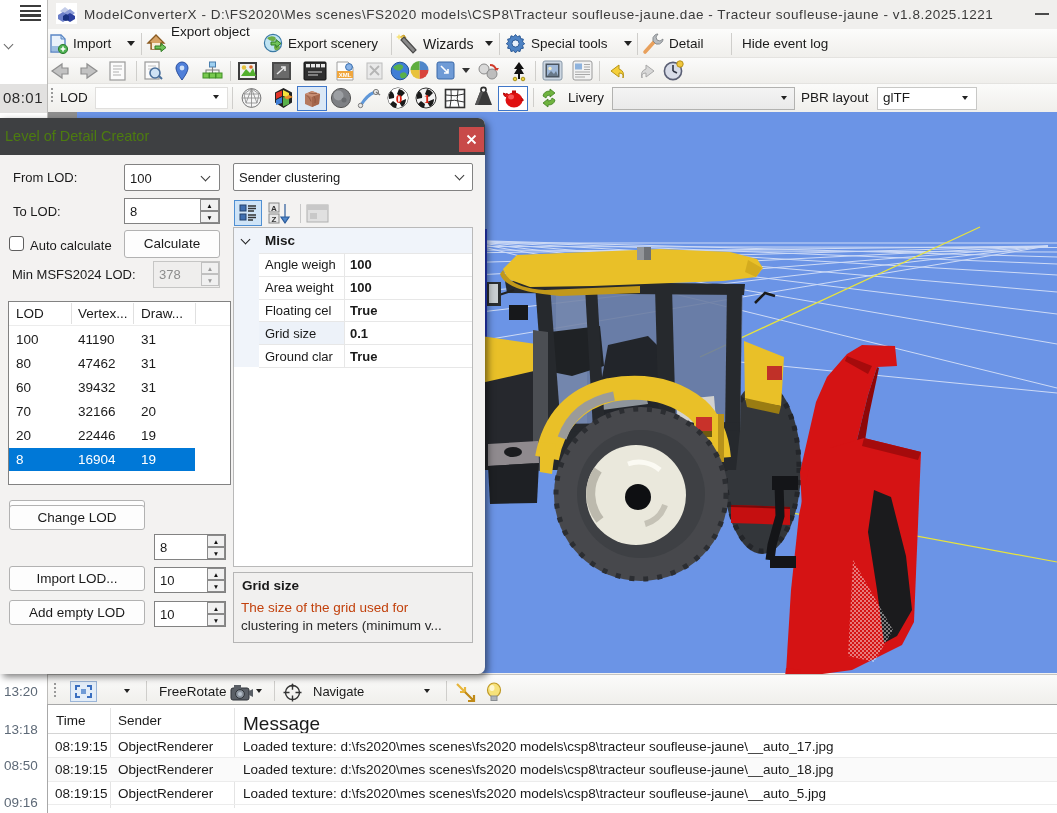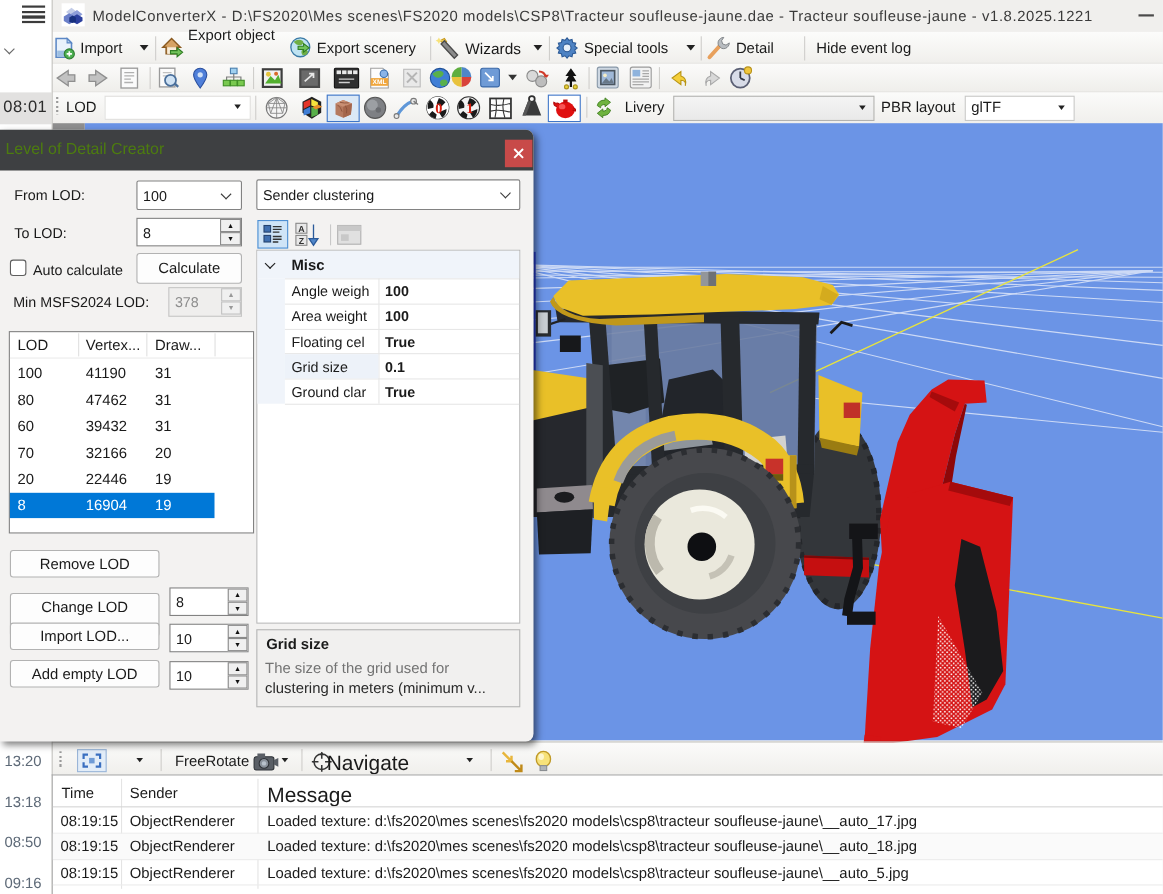--- a/index.html
+++ b/index.html
@@ -414,21 +414,21 @@
  <circle cx="10" cy="11" r="2" fill="#b8c2cc"></circle>
  <path d="M19,8 l4,-2 v8 l-4,-2Z" fill="#5a5f66"></path>
 </svg>
 <div class="dd" style="left:256px;top:689px;border-left-width:3.5px;border-right-width:3.5px;border-top-width:4.5px"></div>
 <div class="sep" style="left:274px;top:681px;height:20px"></div>
 <svg style="left:282px;top:683px" width="21" height="19" viewBox="0 0 21 19">
  <circle cx="10.5" cy="9.5" r="7" fill="none" stroke="#333" stroke-width="1.4"></circle>
  <path d="M10.5,.8 v6 M10.5,12.5 v6 M1.5,9.5 h6 M13.5,9.5 h6" stroke="#333" stroke-width="1.4"></path>
  <path d="M10.5,.5 l-2,3 h4Z" fill="#333"></path>
 </svg>
-<div class="tb" style="left:297px;top:684px;font-size:19px">Navigate</div>
+<div class="tb" style="left:313px;top:684px;font-size:13px">Navigate</div>
 <div class="dd" style="left:424px;top:689px;border-left-width:3.5px;border-right-width:3.5px;border-top-width:4.5px"></div>
 <div class="sep" style="left:446px;top:681px;height:20px"></div>
 <svg style="left:455px;top:682px" width="24" height="20" viewBox="0 0 24 20">
  <path d="M2,2 l8,8 m0,-5 v5 h-5" stroke="#e8b63c" stroke-width="2.2" fill="none"></path>
  <path d="M10,10 l9,9 m0,-6 v6 h-6" stroke="#c08a18" stroke-width="2.2" fill="none"></path>
 </svg>
 <svg style="left:483px;top:682px" width="22" height="20" viewBox="0 0 22 20">
  <ellipse cx="11" cy="8" rx="6.5" ry="7" fill="#f7e27a" stroke="#c09a28" stroke-width="1.2"></ellipse>
  <ellipse cx="9" cy="6" rx="2.5" ry="3" fill="#fdf6d0"></ellipse>
  <rect x="8" y="14" width="6" height="4.5" fill="#b0b4b8" stroke="#8a8e92"></rect>
@@ -502,21 +502,21 @@
 <div class="tb" style="left:141px;top:404px;font-size:13.5px">20</div>
 <div class="tb" style="left:16px;top:428px;font-size:13.5px">20</div>
 <div class="tb" style="left:78px;top:428px;font-size:13.5px">22446</div>
 <div class="tb" style="left:141px;top:428px;font-size:13.5px">19</div>
 <div class="abs" style="left:9px;top:448px;width:186px;height:23px;background:#0078d7"></div>
 <div class="tb" style="left:16px;top:452px;font-size:13.5px;color:#fff">8</div>
 <div class="tb" style="left:78px;top:452px;font-size:13.5px;color:#fff">16904</div>
 <div class="tb" style="left:141px;top:452px;font-size:13.5px;color:#fff">19</div>
 
 <div class="btn" style="left:9px;top:500px;width:136px;height:25px;line-height:23px">Remove LOD</div>
-<div class="btn" style="left:9px;top:539px;width:136px;height:40px;line-height:23px">Change LOD</div>
+<div class="btn" style="left:9px;top:505px;width:136px;height:25px;line-height:23px">Change LOD</div>
 <div class="btn" style="left:9px;top:566px;width:136px;height:25px;line-height:23px">Import LOD...</div>
 <div class="btn" style="left:9px;top:600px;width:136px;height:25px;line-height:23px">Add empty LOD</div>
 <div class="abs" style="left:154px;top:534px;width:72px;height:26px;background:#fff;border:1px solid #828282"></div>
 <div class="tb" style="left:160px;top:540px">8</div>
 <div class="abs" style="left:207px;top:535px;width:18px;height:12px;background:#f0f0f0;border:1px solid #8a8a8a;font-size:6.5px;color:#111;text-align:center;line-height:11px">▲</div>
 <div class="abs" style="left:207px;top:547px;width:18px;height:12px;background:#f0f0f0;border:1px solid #8a8a8a;font-size:6.5px;color:#111;text-align:center;line-height:11px">▼</div>
 <div class="abs" style="left:154px;top:567px;width:72px;height:26px;background:#fff;border:1px solid #828282"></div>
 <div class="tb" style="left:160px;top:573px">10</div>
 <div class="abs" style="left:207px;top:568px;width:18px;height:12px;background:#f0f0f0;border:1px solid #8a8a8a;font-size:6.5px;color:#111;text-align:center;line-height:11px">▲</div>
 <div class="abs" style="left:207px;top:580px;width:18px;height:12px;background:#f0f0f0;border:1px solid #8a8a8a;font-size:6.5px;color:#111;text-align:center;line-height:11px">▼</div>
@@ -567,14 +567,14 @@
 <div class="tb" style="left:265px;top:303px;width:78px;overflow:hidden">Floating cel</div>
 <div class="tb" style="left:350px;top:303px;font-weight:bold">True</div>
 <div class="abs" style="left:259px;top:322px;width:85px;height:22px;background:#edf2f9"></div>
 <div class="tb" style="left:265px;top:326px">Grid size</div>
 <div class="tb" style="left:350px;top:326px;font-weight:bold">0.1</div>
 <div class="tb" style="left:265px;top:349px;width:78px;overflow:hidden">Ground clar</div>
 <div class="tb" style="left:350px;top:349px;font-weight:bold">True</div>
 
 <div class="abs" style="left:233px;top:572px;width:240px;height:71px;background:#f1f0ef;border:1px solid #b5b5b5"></div>
 <div class="tb" style="left:242px;top:578px;font-weight:bold;font-size:13.5px">Grid size</div>
-<div class="tb" style="left:241px;top:600px;font-size:13.5px;color:#737373">The size of the grid used for</div>
+<div class="tb" style="left:241px;top:600px;font-size:13.5px;color:#c2410c">The size of the grid used for</div>
 <div class="tb" style="left:241px;top:618px;font-size:13.5px;color:#2a2a2a">clustering in meters (minimum v...</div>
 
 </body></html>

